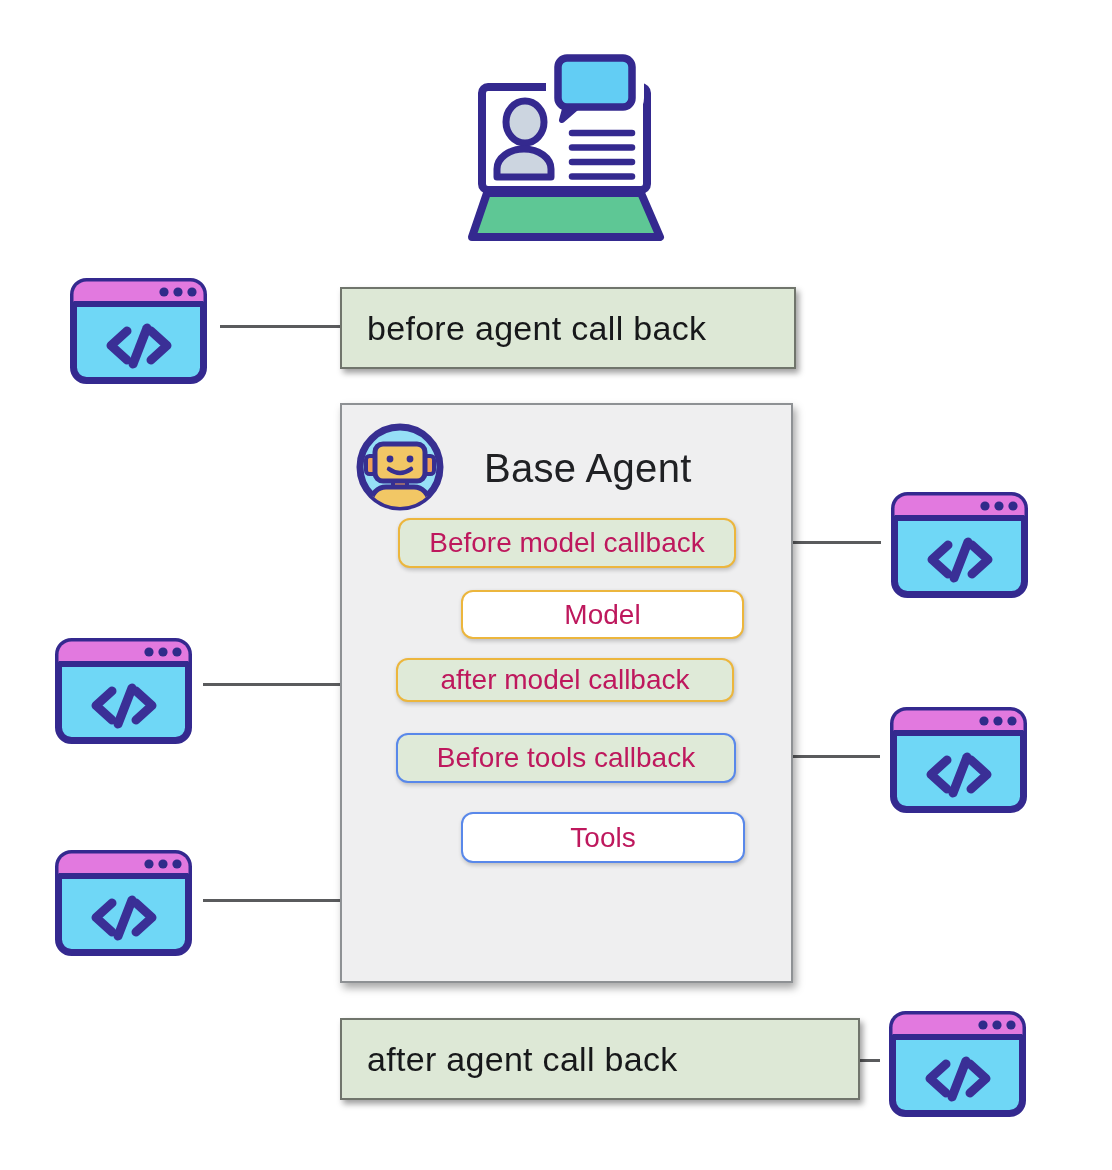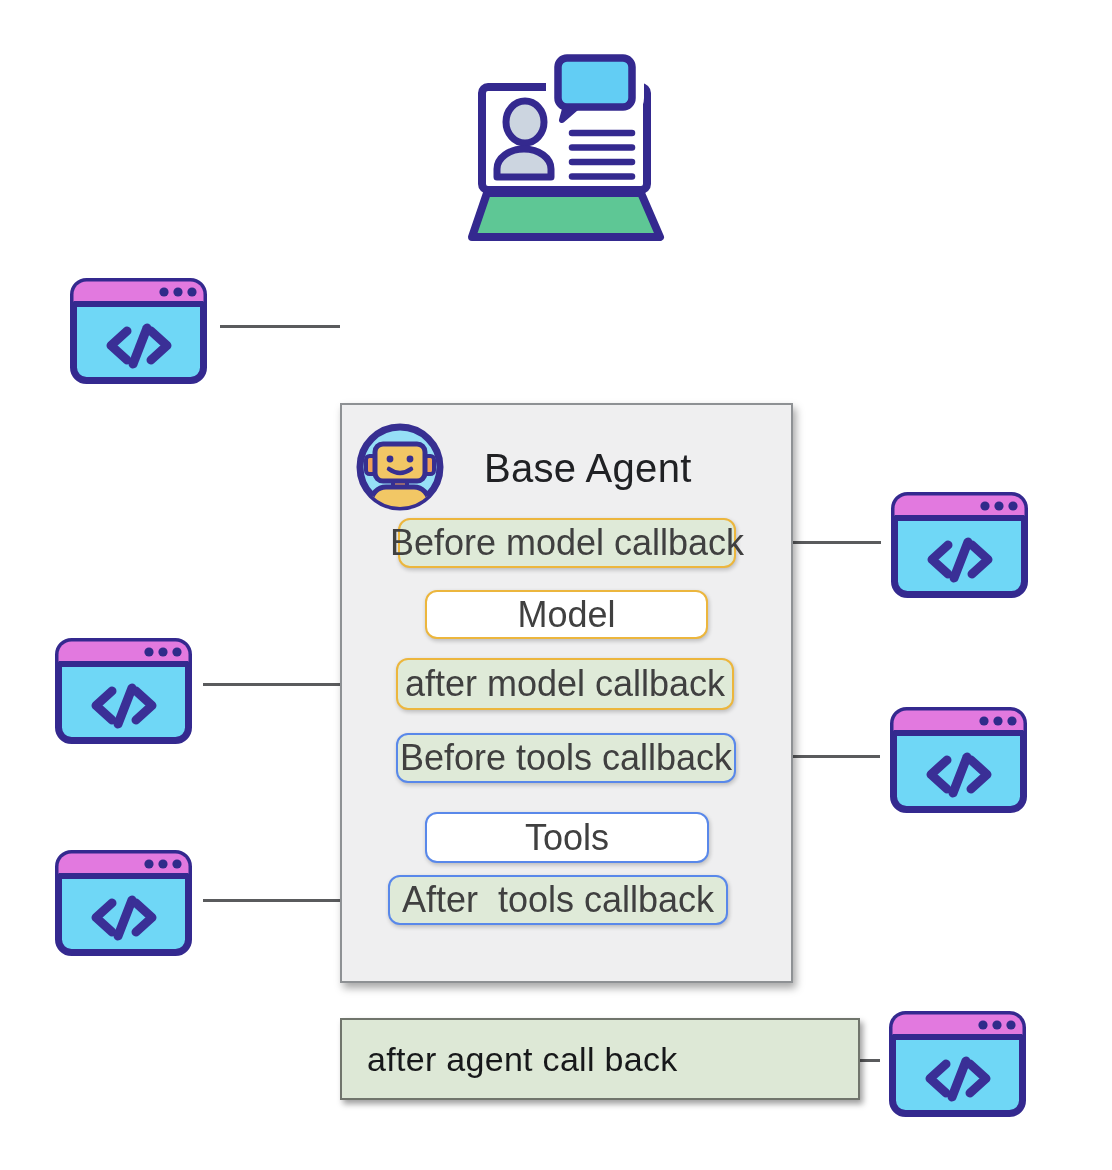--- a/index.html
+++ b/index.html
@@ -21,24 +21,24 @@
     box-shadow:3px 5px 8px rgba(0,0,0,.35);box-sizing:border-box;
   }
   .panel-title{font-size:40px;color:#202124;letter-spacing:.3px;}
   
   .inner-box{
     border-radius:12px;box-sizing:border-box;
     display:flex;align-items:center;justify-content:center;
     box-shadow:1px 2px 4px rgba(0,0,0,.22);
   }
   .inner-box.green{background:#dfead8;}
-  .inner-box.white{background:#ffffff;}
+  .inner-box.white{background:#ffffff;margin-left:36px;}
   .inner-box.yellow{border:2.5px solid #ecb63d;}
   .inner-box.blue{border:2.5px solid #5988ea;text-align:right;}
-  .inner-label{font-size:36px;color:#404040;white-space:pre;}
+  .inner-label{font-size:28px;color:#be185d;white-space:pre;}
   
   .line{height:3px;background:#5a5b5d;}
   
   .code-window{width:137px;height:106px;}
 </style>
 </head>
 <body>
 
 <div class="stage">
 
@@ -213,20 +213,23 @@
       <circle cx="122" cy="14" r="4.6"></circle>
     </g>
     <g fill="none" stroke="#3a2f96" stroke-width="9" stroke-linecap="round" stroke-linejoin="round">
       <path d="M57 53 L41 67.5 L57 82"></path>
       <path d="M77 50 L63 86"></path>
       <path d="M81 53 L97 67.5 L81 82"></path>
     </g>
   </svg>
 </div>
 
+  <div class="abs big-box" style="left:340px;top:287px;width:456px;height:82px">
+    <span class="big-label">before agent call back</span>
+  </div>
 
   <div class="abs panel" style="left:340px;top:403px;width:453px;height:580px"></div>
 
   <svg class="abs" style="left:354px;top:421px" width="92" height="92" viewBox="0 0 92 92">
     <defs>
         <clipPath id="robclip">
           <circle cx="46" cy="46" r="40"></circle>
         </clipPath>
       </defs>
     <circle cx="46" cy="46" r="40" fill="#96dff6" stroke="#372f91" stroke-width="7"></circle>
@@ -245,33 +248,30 @@
   <div class="abs panel-title" style="left:484px;top:446px">Base Agent</div>
 
   <div class="abs inner-box green yellow" style="left:398px;top:518px;width:338px;height:50px">
     <span class="inner-label">Before model callback</span>
   </div>
 
   <div class="abs inner-box white yellow" style="left:425px;top:590px;width:283px;height:49px">
     <span class="inner-label">Model</span>
   </div>
 
-  <div class="abs inner-box green yellow" style="left:396px;top:658px;width:338px;height:52px">
+  <div class="abs inner-box green yellow" style="left:396px;top:658px;width:338px;height:44px">
     <span class="inner-label">after model callback</span>
   </div>
 
   <div class="abs inner-box green blue" style="left:396px;top:733px;width:340px;height:50px">
     <span class="inner-label">Before tools callback</span>
   </div>
 
   <div class="abs inner-box white blue" style="left:425px;top:812px;width:284px;height:51px">
     <span class="inner-label">Tools</span>
   </div>
 
-  <div class="abs inner-box green blue" style="left:388px;top:875px;width:340px;height:50px">
-    <span class="inner-label">After  tools callback</span>
-  </div>
 
   <div class="abs big-box" style="left:340px;top:1018px;width:520px;height:82px">
     <span class="big-label">after agent call back</span>
   </div>
 
 </div>
 
 </body></html>

